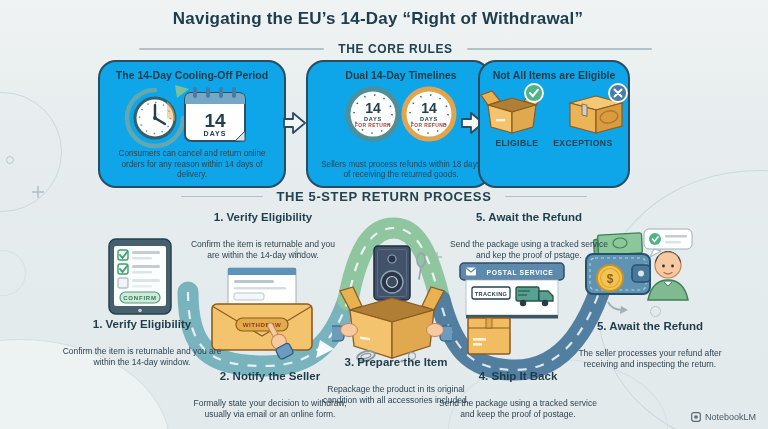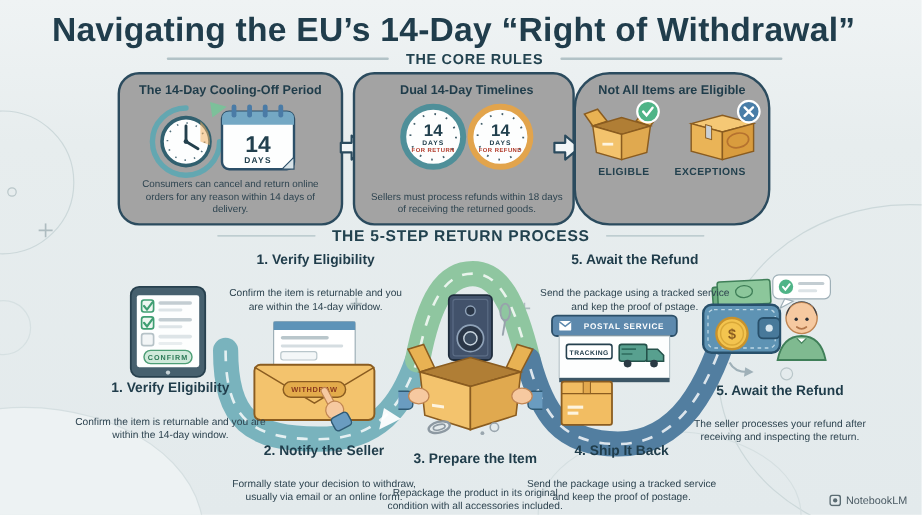--- a/index.html
+++ b/index.html
@@ -8,27 +8,27 @@
     font-family:"Liberation Sans", sans-serif;
     background:linear-gradient(180deg,#eff3f4 0%,#e7edee 28%,#e3eaec 100%);
     position:relative; color:#21404f;
   }
   .abs { position:absolute; }
   
   .deco { position:absolute; z-index:0; pointer-events:none; }
   .circ { border-radius:50%; border:1.5px solid #ccd8da; }
   .blob { border-radius:50%; background:#edf2f3; border:1.5px solid #d5dfe1; }
   
-  .main-title { top:9px; left:0; right:12px; text-align:center; font-size:28px; font-weight:bold; letter-spacing:.2px; color:#203d4c; z-index:3; }
+  .main-title { top:9px; left:0; right:12px; text-align:center; font-size:17px; font-weight:bold; letter-spacing:.2px; color:#203d4c; z-index:3; }
   .rule-row { left:0; right:0; display:flex; align-items:center; justify-content:center; gap:14px; z-index:3; }
   .rule-row .hline { height:1.5px; background:#9fb3b8; border-radius:1px; opacity:.75; }
   .section-heading { font-size:12px; font-weight:bold; letter-spacing:.6px; color:#22424f; }
   .section-heading2 { font-size:13px; font-weight:bold; letter-spacing:.6px; color:#22424f; }
   
-  .card { position:absolute; top:60px; height:128px; background:#a3a3a3; border:2px solid #2b4b5e; border-radius:18px; z-index:2; display:flex; flex-direction:column; align-items:center; padding:7px 8px 5px; }
+  .card { position:absolute; top:60px; height:128px; background:#0ea5e9; border:2px solid #2b4b5e; border-radius:18px; z-index:2; display:flex; flex-direction:column; align-items:center; padding:7px 8px 5px; }
   .card-title { font-size:10.5px; font-weight:bold; color:#1f3c4a; text-align:center; }
   .card-desc { font-size:8.2px; line-height:1.3; color:#2e4450; text-align:center; margin-top:auto; }
   .card-illus { margin-top:2px; }
   .box-labels { display:flex; width:100%; justify-content:space-around; font-size:8.6px; font-weight:bold; letter-spacing:.4px; color:#23414e; margin-top:1px; }
   .card-arrow { position:absolute; top:110px; z-index:2; }
   
   .step-block { position:absolute; z-index:3; text-align:center; }
   .step-title { font-size:11.5px; font-weight:bold; color:#1f3c4a; }
   .step-desc { font-size:8.5px; line-height:1.3; color:#2e4450; margin-top:16px; }
   .illus { position:absolute; z-index:2; }
@@ -87,42 +87,42 @@
     <text x="98" y="53" text-anchor="middle" font-size="7" font-weight="bold" fill="#22404e" letter-spacing="1">DAYS</text>
     <path d="M118 58 l10 -10 v10 Z" fill="#d9e4e9" stroke="#2c4f68" stroke-width="1"></path>
   </svg>
   <div class="card-desc">Consumers can cancel and return online orders for any reason within 14 days of delivery.</div>
 </div>
 
 <svg class="card-arrow" style="left:282px;" width="26" height="26" viewBox="0 0 26 26">
   <path d="M2 9 h9 V3 l12 10 -12 10 v-6 H2 Z" fill="#f2f6f7" stroke="#2b4b5e" stroke-width="1.8" stroke-linejoin="round"></path>
 </svg>
 
-<div class="card" style="left:294px; width:185px;padding-left:13px;">
+<div class="card" style="left:306px; width:185px;padding-left:13px;">
   <div class="card-title">Dual 14-Day Timelines</div>
   <svg class="card-illus" width="142" height="62" viewBox="0 0 142 62">
     <circle cx="43" cy="31" r="25" fill="#fdfefe" stroke="#4f8f99" stroke-width="5"></circle>
     <circle cx="43" cy="31" r="19" fill="none" stroke="#44606c" stroke-width="1.6" stroke-dasharray="1.4 8.6"></circle>
     <circle cx="99" cy="31" r="25" fill="#fdfefe" stroke="#e2a44c" stroke-width="5"></circle>
     <circle cx="99" cy="31" r="19" fill="none" stroke="#44606c" stroke-width="1.6" stroke-dasharray="1.4 8.6"></circle>
     <text x="43" y="30" text-anchor="middle" font-size="14" font-weight="bold" fill="#22404e">14</text>
     <text x="43" y="37.5" text-anchor="middle" font-size="5.6" font-weight="bold" fill="#22404e" letter-spacing=".8">DAYS</text>
     <text x="43" y="44" text-anchor="middle" font-size="4.9" font-weight="bold" fill="#b23c2c" letter-spacing=".4">FOR RETURN</text>
     <text x="99" y="30" text-anchor="middle" font-size="14" font-weight="bold" fill="#22404e">14</text>
     <text x="99" y="37.5" text-anchor="middle" font-size="5.6" font-weight="bold" fill="#22404e" letter-spacing=".8">DAYS</text>
     <text x="99" y="44" text-anchor="middle" font-size="4.9" font-weight="bold" fill="#b23c2c" letter-spacing=".4">FOR REFUND</text>
   </svg>
   <div class="card-desc">Sellers must process refunds within 18 days of receiving the returned goods.</div>
 </div>
 
 <svg class="card-arrow" style="left:460px;" width="26" height="26" viewBox="0 0 26 26">
   <path d="M2 9 h9 V3 l12 10 -12 10 v-6 H2 Z" fill="#f2f6f7" stroke="#2b4b5e" stroke-width="1.8" stroke-linejoin="round"></path>
 </svg>
 
-<div class="card" style="left:478px; width:164px;border-radius:30px;">
+<div class="card" style="left:478px; width:152px;">
   <div class="card-title">Not All Items are Eligible</div>
   <svg class="card-illus" width="160" height="54" viewBox="0 0 160 54">
 
     <path d="M14 22 L7 12 L18 8 L26 18 Z" fill="#e8b253" stroke="#8a5c20" stroke-width="1.2"></path>
     <path d="M62 22 L69 12 L58 8 L50 18 Z" fill="#e8b253" stroke="#8a5c20" stroke-width="1.2"></path>
     <path d="M14 22 L38 15 L62 22 L38 29 Z" fill="#b07e35" stroke="#8a5c20" stroke-width="1.2"></path>
     <path d="M14 22 L38 29 L38 50 L17 44 Z" fill="#f3c36d" stroke="#8a5c20" stroke-width="1.2"></path>
     <path d="M38 29 L62 22 L59 44 L38 50 Z" fill="#e0a94f" stroke="#8a5c20" stroke-width="1.2"></path>
     <rect x="22" y="36" width="9" height="2.3" fill="#fdf4e0"></rect>
     <circle cx="60" cy="10" r="9" fill="#4fb487" stroke="#fff" stroke-width="1.8"></circle>
@@ -166,21 +166,21 @@
   <div class="step-desc">Send the package using a tracked service and kep the proof of pstage.</div>
 </div>
 <div class="step-block" style="left:62px; top:318px; width:160px;">
   <div class="step-title">1. Verify Eligibility</div>
   <div class="step-desc">Confirm the item is returnable and you are within the 14-day window.</div>
 </div>
 <div class="step-block" style="left:190px; top:370px; width:160px;">
   <div class="step-title">2. Notify the Seller</div>
   <div class="step-desc">Formally state your decision to withdraw, usually via email or an online form.</div>
 </div>
-<div class="step-block" style="left:316px; top:377px; width:160px;">
+<div class="step-block" style="left:316px; top:356px; width:160px;">
   <div class="step-title">3. Prepare the Item</div>
   <div class="step-desc">Repackage the product in its original condition with all accessories included.</div>
 </div>
 <div class="step-block" style="left:438px; top:370px; width:160px;">
   <div class="step-title">4. Ship It Back</div>
   <div class="step-desc">Send the package using a tracked service and keep the proof of postage.</div>
 </div>
 <div class="step-block" style="left:570px; top:320px; width:160px;">
   <div class="step-title">5. Await the Refund</div>
   <div class="step-desc">The seller processes your refund after receiving and inspecting the return.</div>

